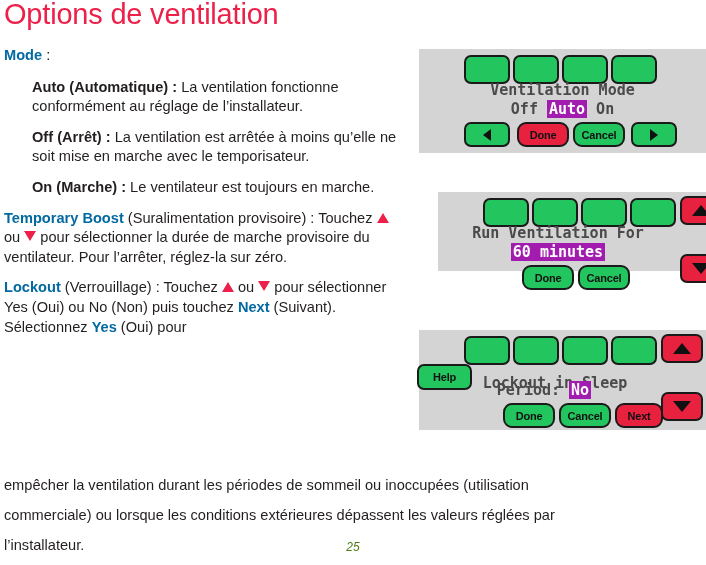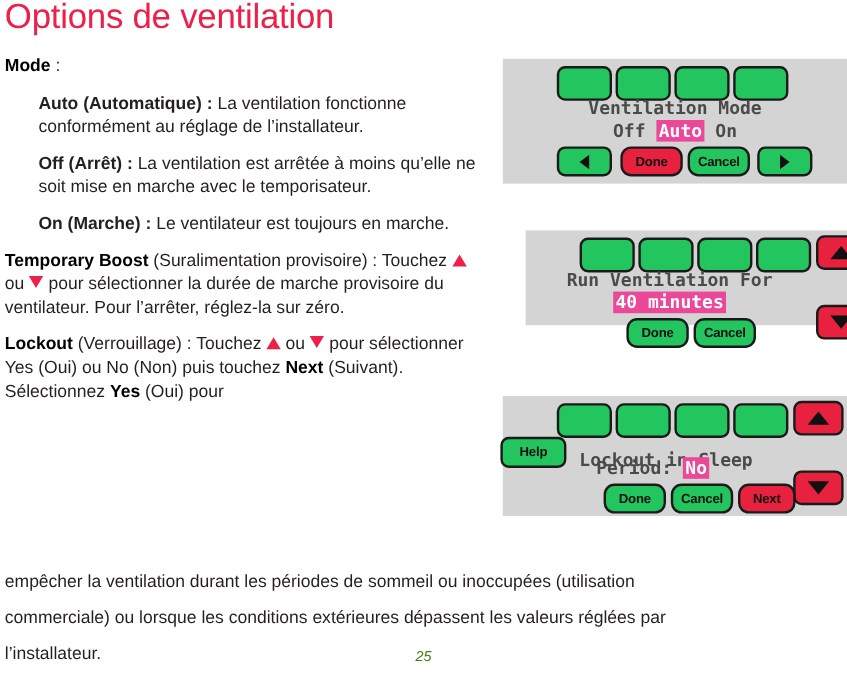--- a/index.html
+++ b/index.html
@@ -42,21 +42,21 @@
     margin: 0 0 11px 0;
   }
   .para.indent {
     margin-left: 28px;
     width: 368px;
   }
   .para.mode-line {
     margin-bottom: 12px;
   }
   .accent {
-    color: #000000;
+    color: #0369a1;
     font-weight: bold;
   }
   .b {
     font-weight: bold;
   }
   .tri-up, .tri-down {
     display: inline-block;
     width: 0;
     height: 0;
     border-left: 6px solid transparent;
@@ -168,21 +168,21 @@
     position: absolute;
     width: 100%;
     text-align: center;
     font-family: "DejaVu Sans Mono", monospace;
     font-weight: bold;
     font-size: 15px;
     color: #4a4a4a;
     white-space: nowrap;
   }
   .lcd-inv {
-    background: #ec4899;
+    background: #a21caf;
     color: #ffffff;
     padding: 0 2px;
   }
 </style>
 </head>
 <body>
 
 <div class="page-title">Options de ventilation</div>
 
 <div class="text-col">
@@ -233,21 +233,21 @@
   <div class="key topkey" style="left:192px; top:6px;"></div>
 
   <div class="key arrowkey red" style="left:242px; top:4px;">
       <span class="glyph-up"></span>
     </div>
   <div class="key arrowkey red" style="left:242px; top:62px;">
       <span class="glyph-down"></span>
     </div>
 
   <div class="lcd-row" style="top:32px; width:240px;">Run Ventilation For</div>
-  <div class="lcd-row" style="top:51px; width:240px;"><span class="lcd-inv">40 minutes</span></div>
+  <div class="lcd-row" style="top:51px; width:240px;"><span class="lcd-inv">60 minutes</span></div>
 
   <div class="key actkey" style="left:84px;  top:73px; width:52px;">Done</div>
   <div class="key actkey" style="left:140px; top:73px; width:52px;">Cancel</div>
 </div>
 
 <div class="panel" id="panel-3">
 
   <div class="key topkey" style="left:45px;  top:6px;"></div>
   <div class="key topkey" style="left:94px;  top:6px;"></div>
   <div class="key topkey" style="left:143px; top:6px;"></div>

